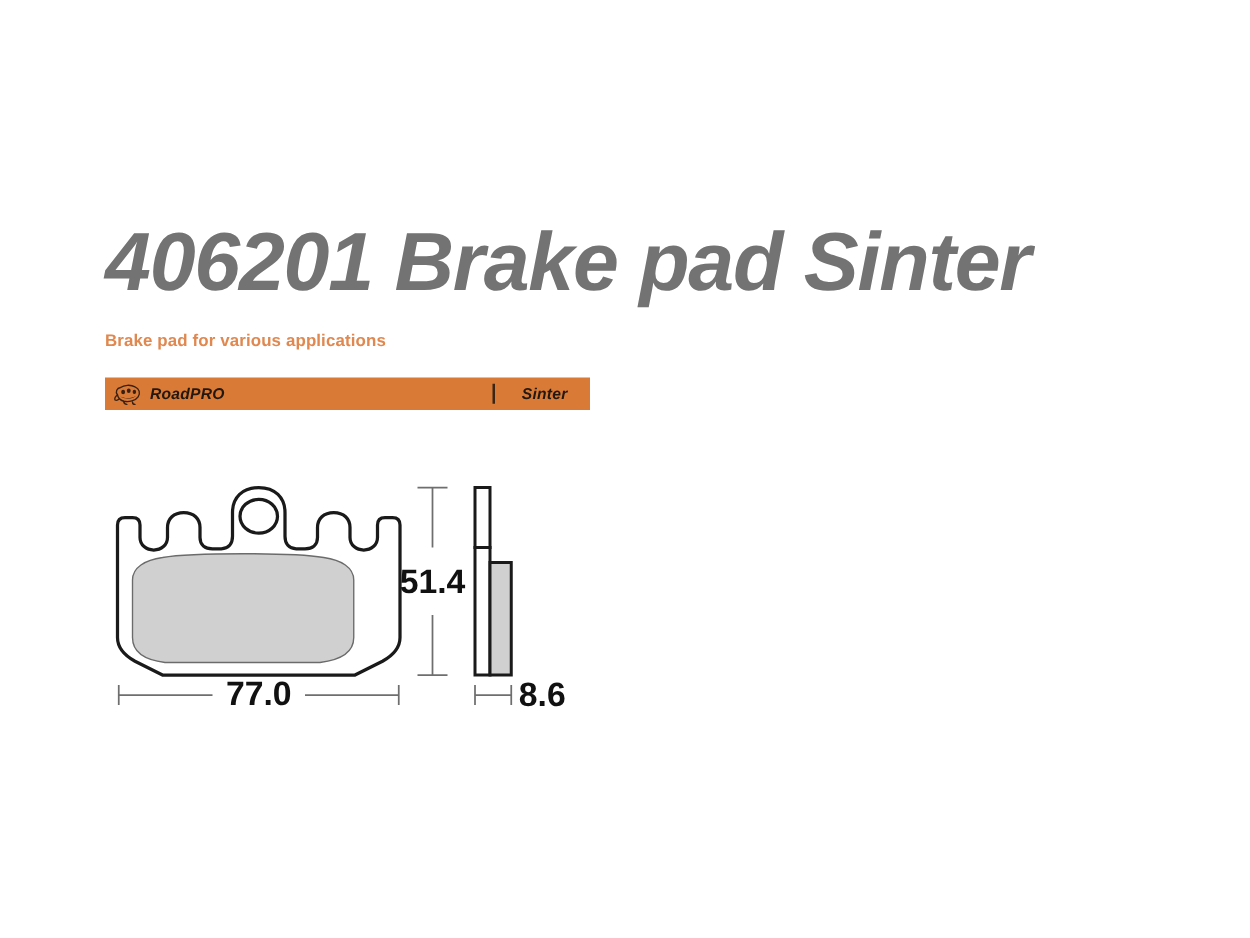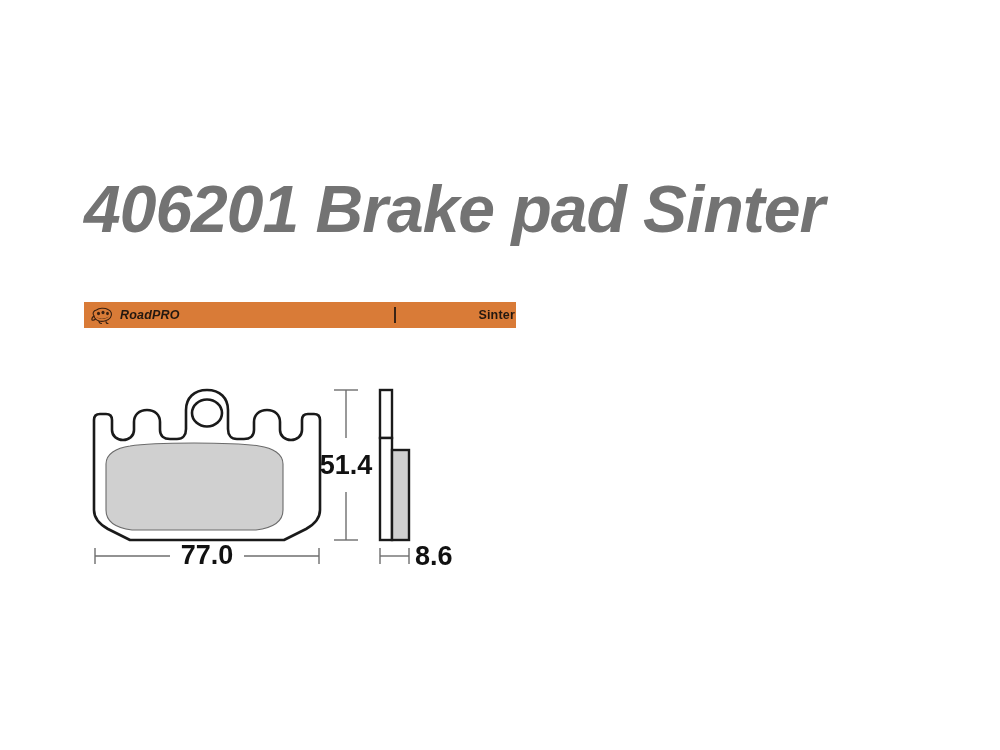--- a/index.html
+++ b/index.html
@@ -46,21 +46,21 @@
     color: #e0884f;
     white-space: nowrap;
     letter-spacing: 0.1px;
   }
 
   
   .brandbar {
     position: absolute;
     left: 84px;
     top: 302px;
-    width: 432px;
+    width: 388px;
     height: 26px;
     background: #d97b37;
     display: flex;
     align-items: center;
   }
   .brand-logo {
     width: 26px;
     height: 20px;
     margin-left: 5px;
     margin-right: 5px;
@@ -78,21 +78,22 @@
   .brand-divider {
     position: absolute;
     left: 310px;
     top: 5px;
     width: 1.5px;
     height: 16px;
     background: #3a2415;
   }
   .brand-type {
     position: absolute;
-    right: 1px;
+    right: 18px;
+    font-style: italic;
     font-weight: bold;
     font-size: 12.5px;
     color: #231810;
     letter-spacing: 0.2px;
     white-space: nowrap;
   }
 
   
   .drawing {
     position: absolute;
@@ -113,20 +114,21 @@
     fill: #111111;
   }
 </style>
 </head>
 <body>
 
 <div class="page">
 
   <div class="title">406201 Brake pad Sinter</div>
 
+  <div class="subtitle">Brake pad for various applications</div>
 
   <div class="brandbar">
 
     <svg class="brand-logo" viewBox="0 0 52 40">
       <g fill="none" stroke="#3a2011" stroke-width="2.2" stroke-linejoin="round" stroke-linecap="round">
         <path d="M10 22 C6 17 9 11 15 10 C20 6 31 5 38 9 C45 12 47 19 43 25 C39 31 28 34 20 32 C14 30 11 27 10 22 Z"></path>
         <path d="M10 22 C7 24 5 27 6 30 C8 31 11 30 13 28"></path>
         <path d="M20 32 C20 35 22 37 25 37"></path>
         <path d="M34 33 C34 36 36 37 38 37"></path>
       </g>

